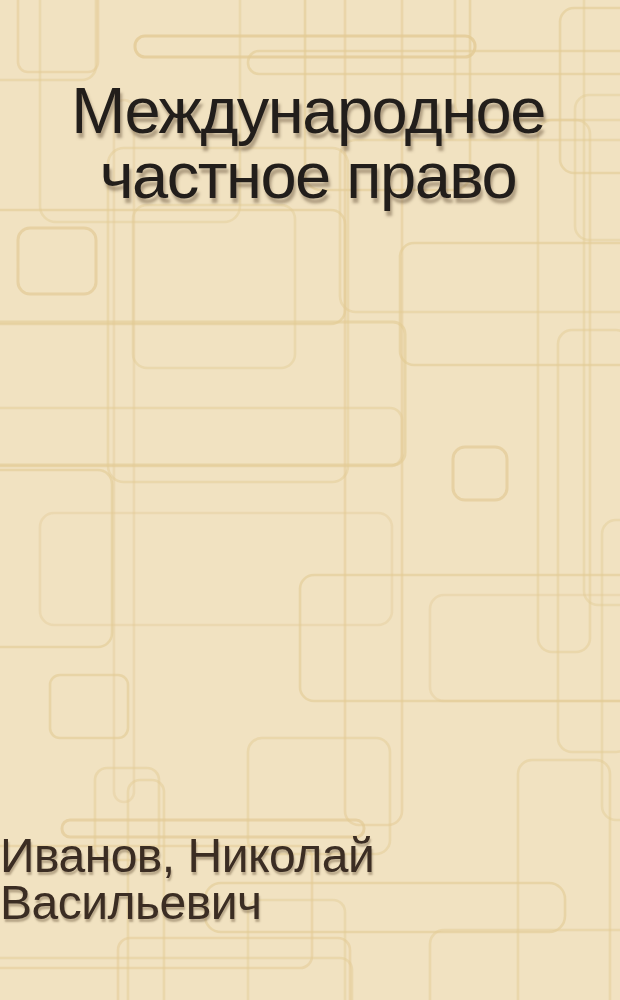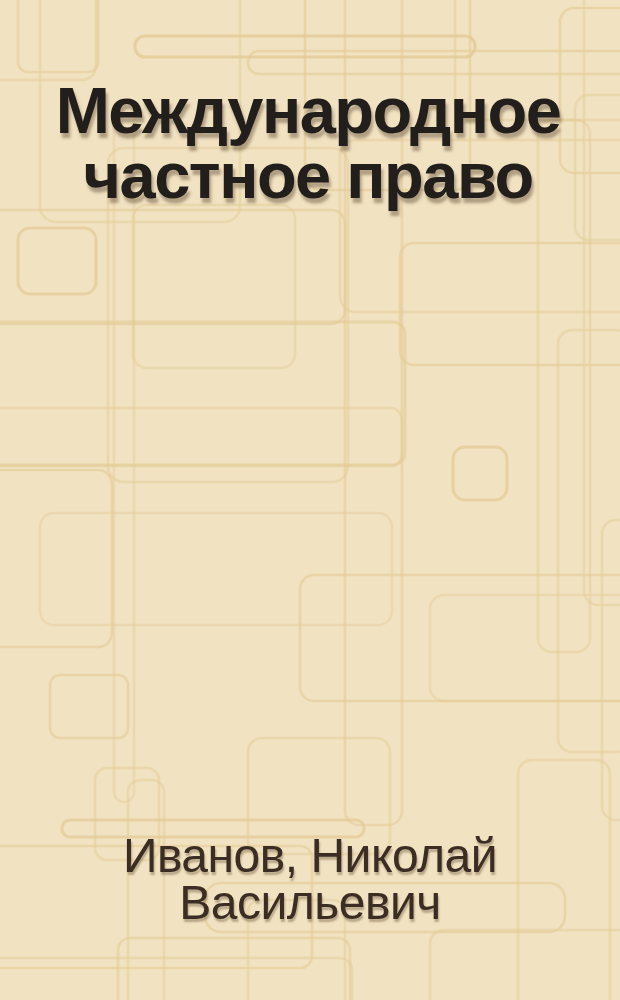--- a/index.html
+++ b/index.html
@@ -25,37 +25,37 @@
   svg.pattern rect {
     fill: none;
     stroke: var(--pattern-line, #e3cb95);
   }
   .book-title {
     position: absolute;
     top: 78px;
     left: 0;
     width: 616px;
     text-align: center;
-    font-weight: bold;
+    font-weight: normal;
     font-size: 65px;
     line-height: 65px;
     letter-spacing: -1.5px;
     color: var(--title-color, #221e1b);
     text-shadow: 2px 5px 3px rgba(110, 90, 65, 0.5);
   }
   .book-title .inner {
     display: inline-block;
     max-width: 545px;
   }
   .book-author {
     position: absolute;
     top: 832px;
     left: 0;
     width: 620px;
-    text-align: center;
+    text-align: left;
     font-size: 48px;
     line-height: 47px;
     letter-spacing: -0.5px;
     color: var(--author-color, #3b2d23);
     text-shadow: 1px 3px 2px rgba(110, 90, 65, 0.45);
   }
   .book-author .inner {
     display: inline-block;
     max-width: 450px;
   }

